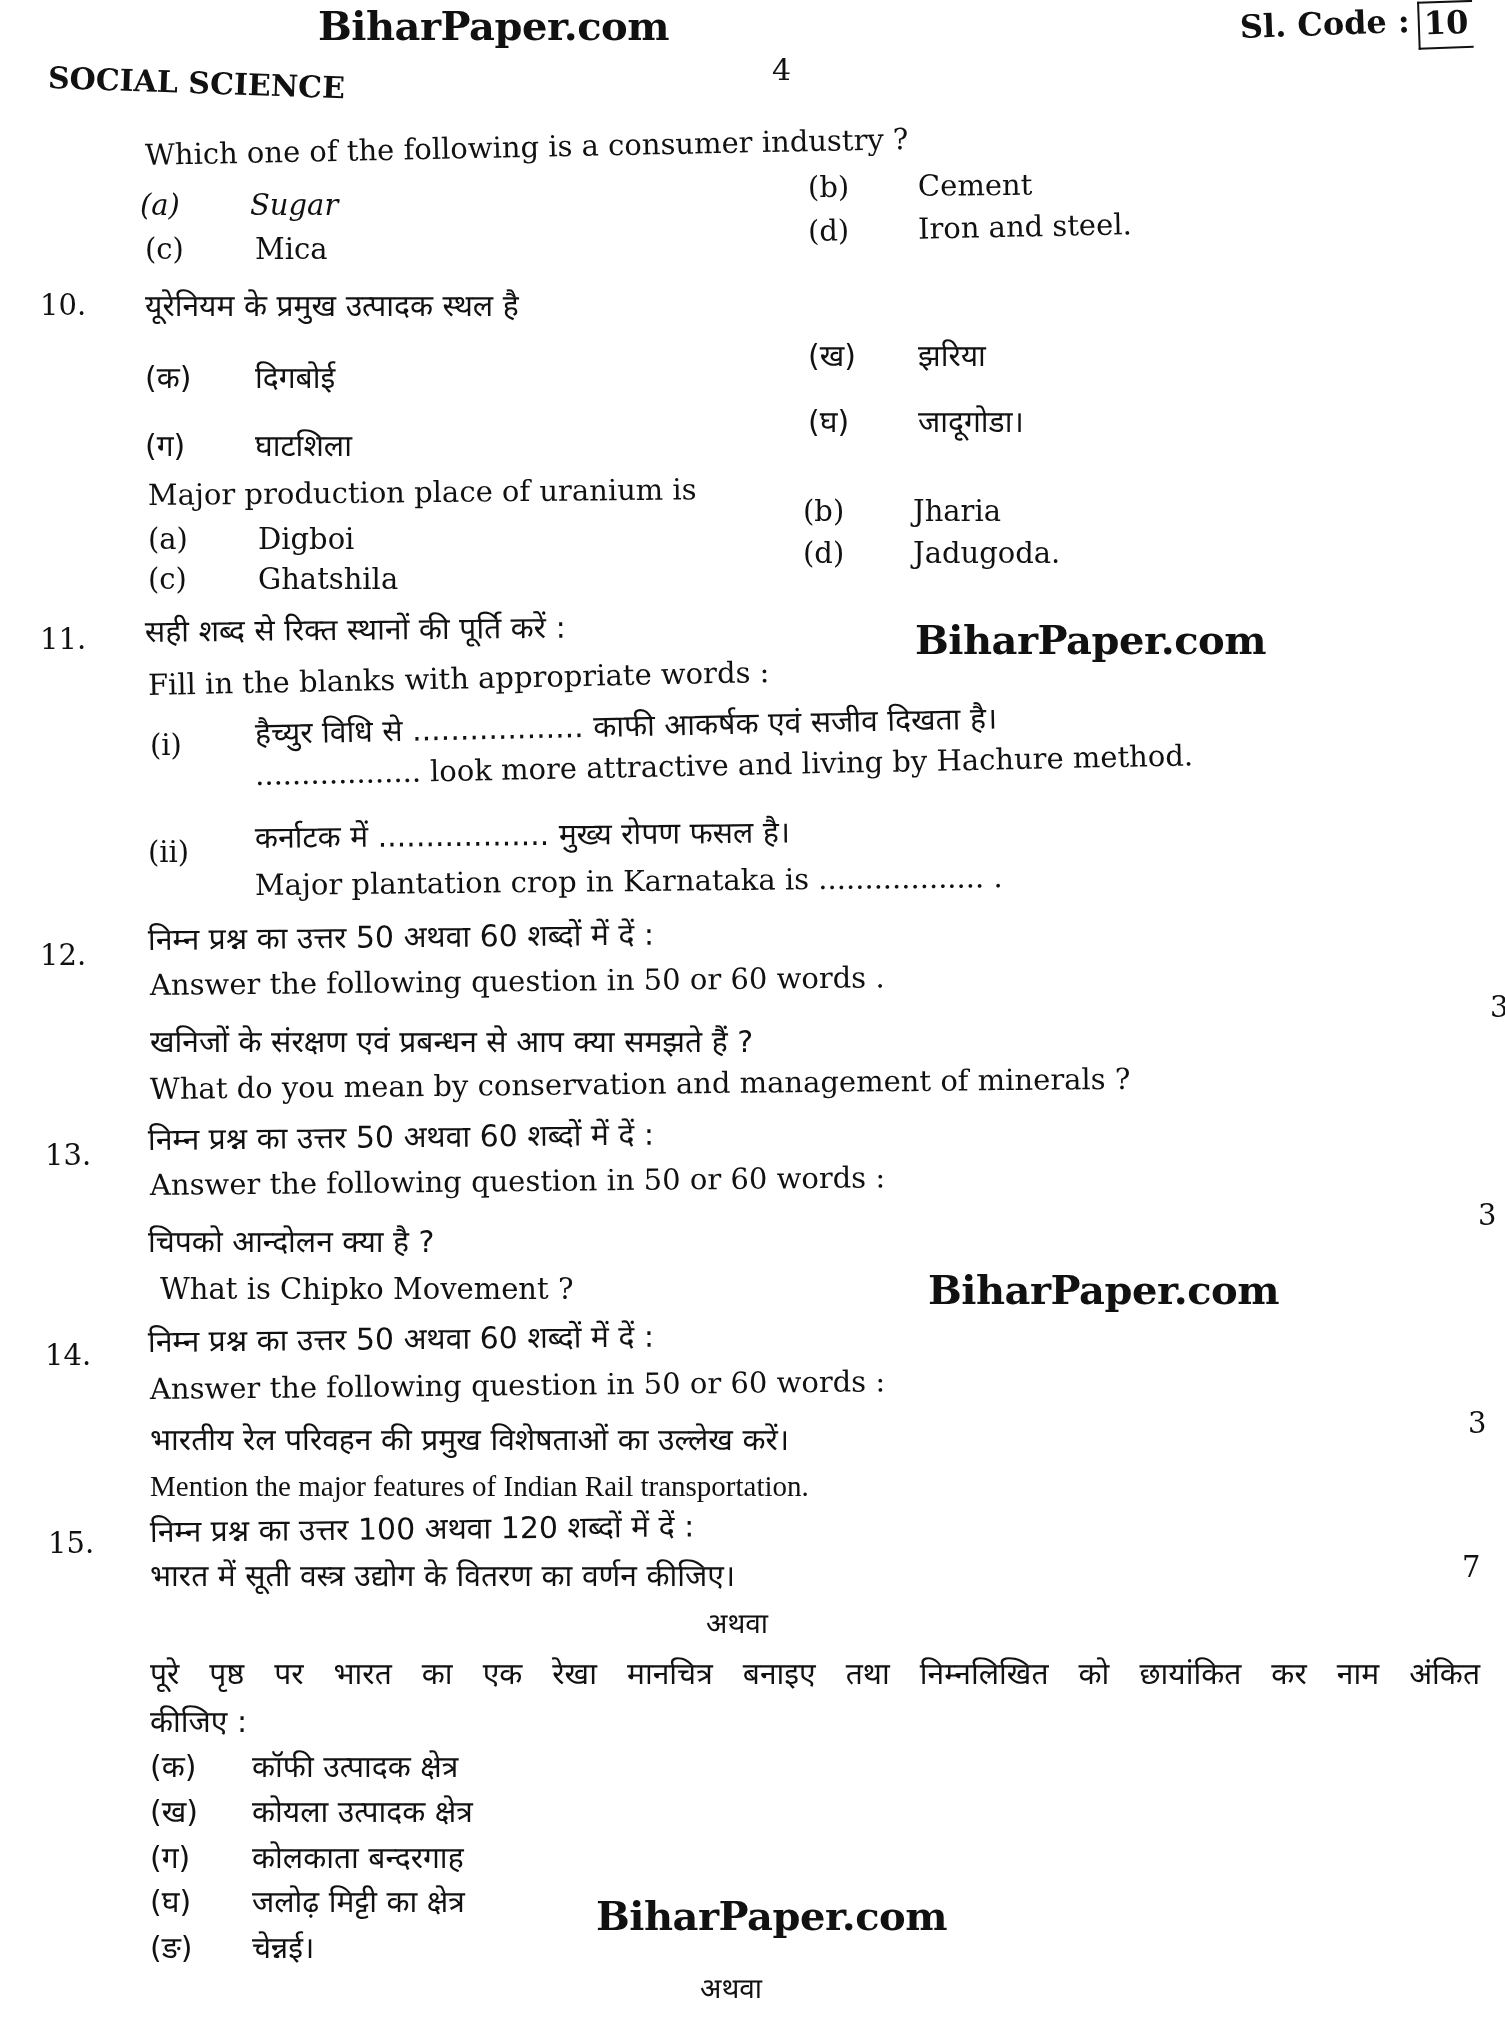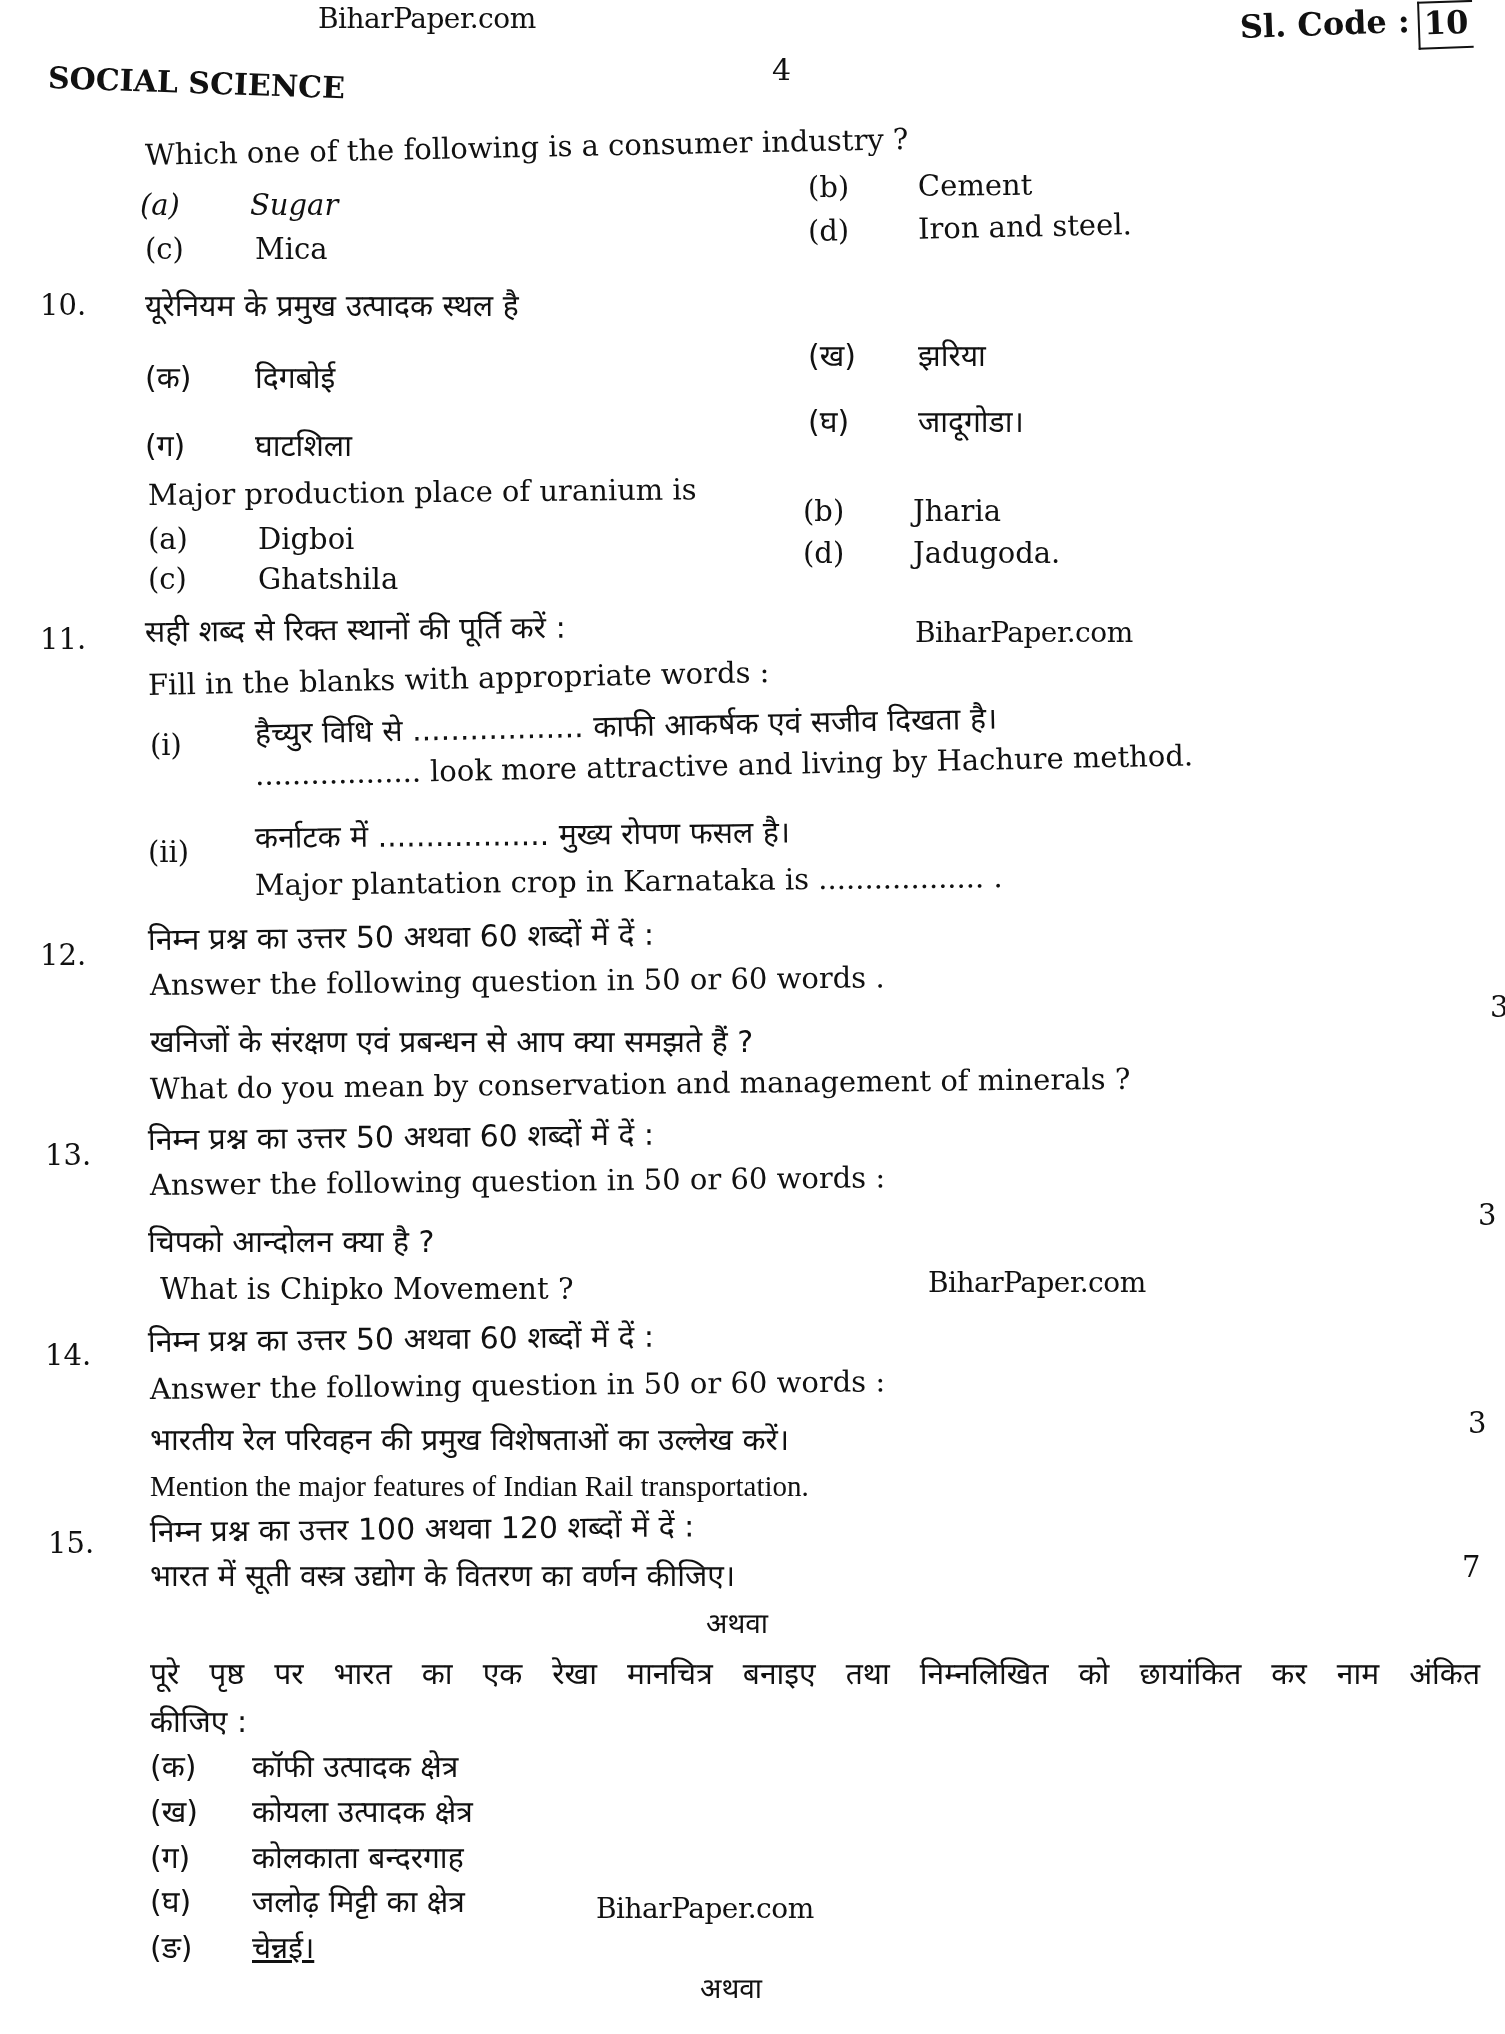--- a/index.html
+++ b/index.html
@@ -2,21 +2,21 @@
 <html><head>
 <meta charset="utf-8">
 <style>
   html, body { margin: 0; padding: 0; background: #ffffff; }
   body {
     width: 1505px; height: 2034px; position: relative; overflow: hidden;
     font-family: "DejaVu Serif", "Liberation Serif", serif;
     color: #111111;
   }
   .abs { position: absolute; white-space: nowrap; }
-  .wm { font-family: "DejaVu Serif", serif; font-weight: normal; font-size: 28px; letter-spacing: -0.5px; color: #111; }
+  .wm { font-family: "DejaVu Serif", serif; font-weight: bold; font-size: 40px; letter-spacing: -0.5px; color: #111; }
   .hdr-subject { font-family: "DejaVu Serif", serif; font-weight: bold; font-size: 30px; transform: rotate(2deg); transform-origin: left; }
   .page-num { font-size: 30px; }
   .code-wrap { font-weight: bold; font-size: 32px; display: flex; align-items: flex-start; transform: rotate(-2deg); transform-origin: left; }
   .code-box { border-left: 2px solid #111; border-top: 2px solid #111; border-bottom: 2px solid #111; padding: 0 4px; margin-left: 8px; height: 44px; line-height: 40px; }
   .en { font-family: "DejaVu Serif", serif; font-size: 29px; }
   .hi { font-family: "DejaVu Sans", sans-serif; font-size: 30px; }
   .qnum { font-family: "DejaVu Serif", serif; font-size: 29px; }
   .optlbl { display: inline-block; width: 110px; }
   .marks { font-family: "DejaVu Serif", serif; font-size: 29px; }
   .tilt-l { transform: rotate(-1.2deg); transform-origin: left center; }
@@ -90,15 +90,15 @@
 <div class="abs hi" style="left:150px; top:1554px;">भारत में सूती वस्त्र उद्योग के वितरण का वर्णन कीजिए।</div>
 <div class="abs marks" style="left:1462px; top:1550px;">7</div>
 <div class="abs center" style="left:706px; top:1603px;">अथवा</div>
 <div class="abs hi" style="left:150px; top:1652px; width:1330px; text-align:justify; text-align-last:justify;">पूरे पृष्ठ पर भारत का एक रेखा मानचित्र बनाइए तथा निम्नलिखित को छायांकित कर नाम अंकित</div>
 <div class="abs hi" style="left:150px; top:1700px;">कीजिए :</div>
 
 <div class="abs hi" style="left:150px; top:1745px;"><span class="optlbl" style="width:102px">(क)</span><span>कॉफी उत्पादक क्षेत्र</span></div>
 <div class="abs hi" style="left:150px; top:1790px;"><span class="optlbl" style="width:102px">(ख)</span><span>कोयला उत्पादक क्षेत्र</span></div>
 <div class="abs hi" style="left:150px; top:1836px;"><span class="optlbl" style="width:102px">(ग)</span><span>कोलकाता बन्दरगाह</span></div>
 <div class="abs hi" style="left:150px; top:1880px;"><span class="optlbl" style="width:102px">(घ)</span><span>जलोढ़ मिट्टी का क्षेत्र</span></div>
-<div class="abs hi" style="left:150px; top:1926px;text-decoration:underline;"><span class="optlbl" style="width:102px">(ङ)</span><span>चेन्नई।</span></div>
+<div class="abs hi" style="left:150px; top:1926px;"><span class="optlbl" style="width:102px">(ङ)</span><span>चेन्नई।</span></div>
 <div class="abs wm" style="left:596px; top:1892px;">BiharPaper.com</div>
 <div class="abs center" style="left:700px; top:1968px;">अथवा</div>
 
 </body></html>

